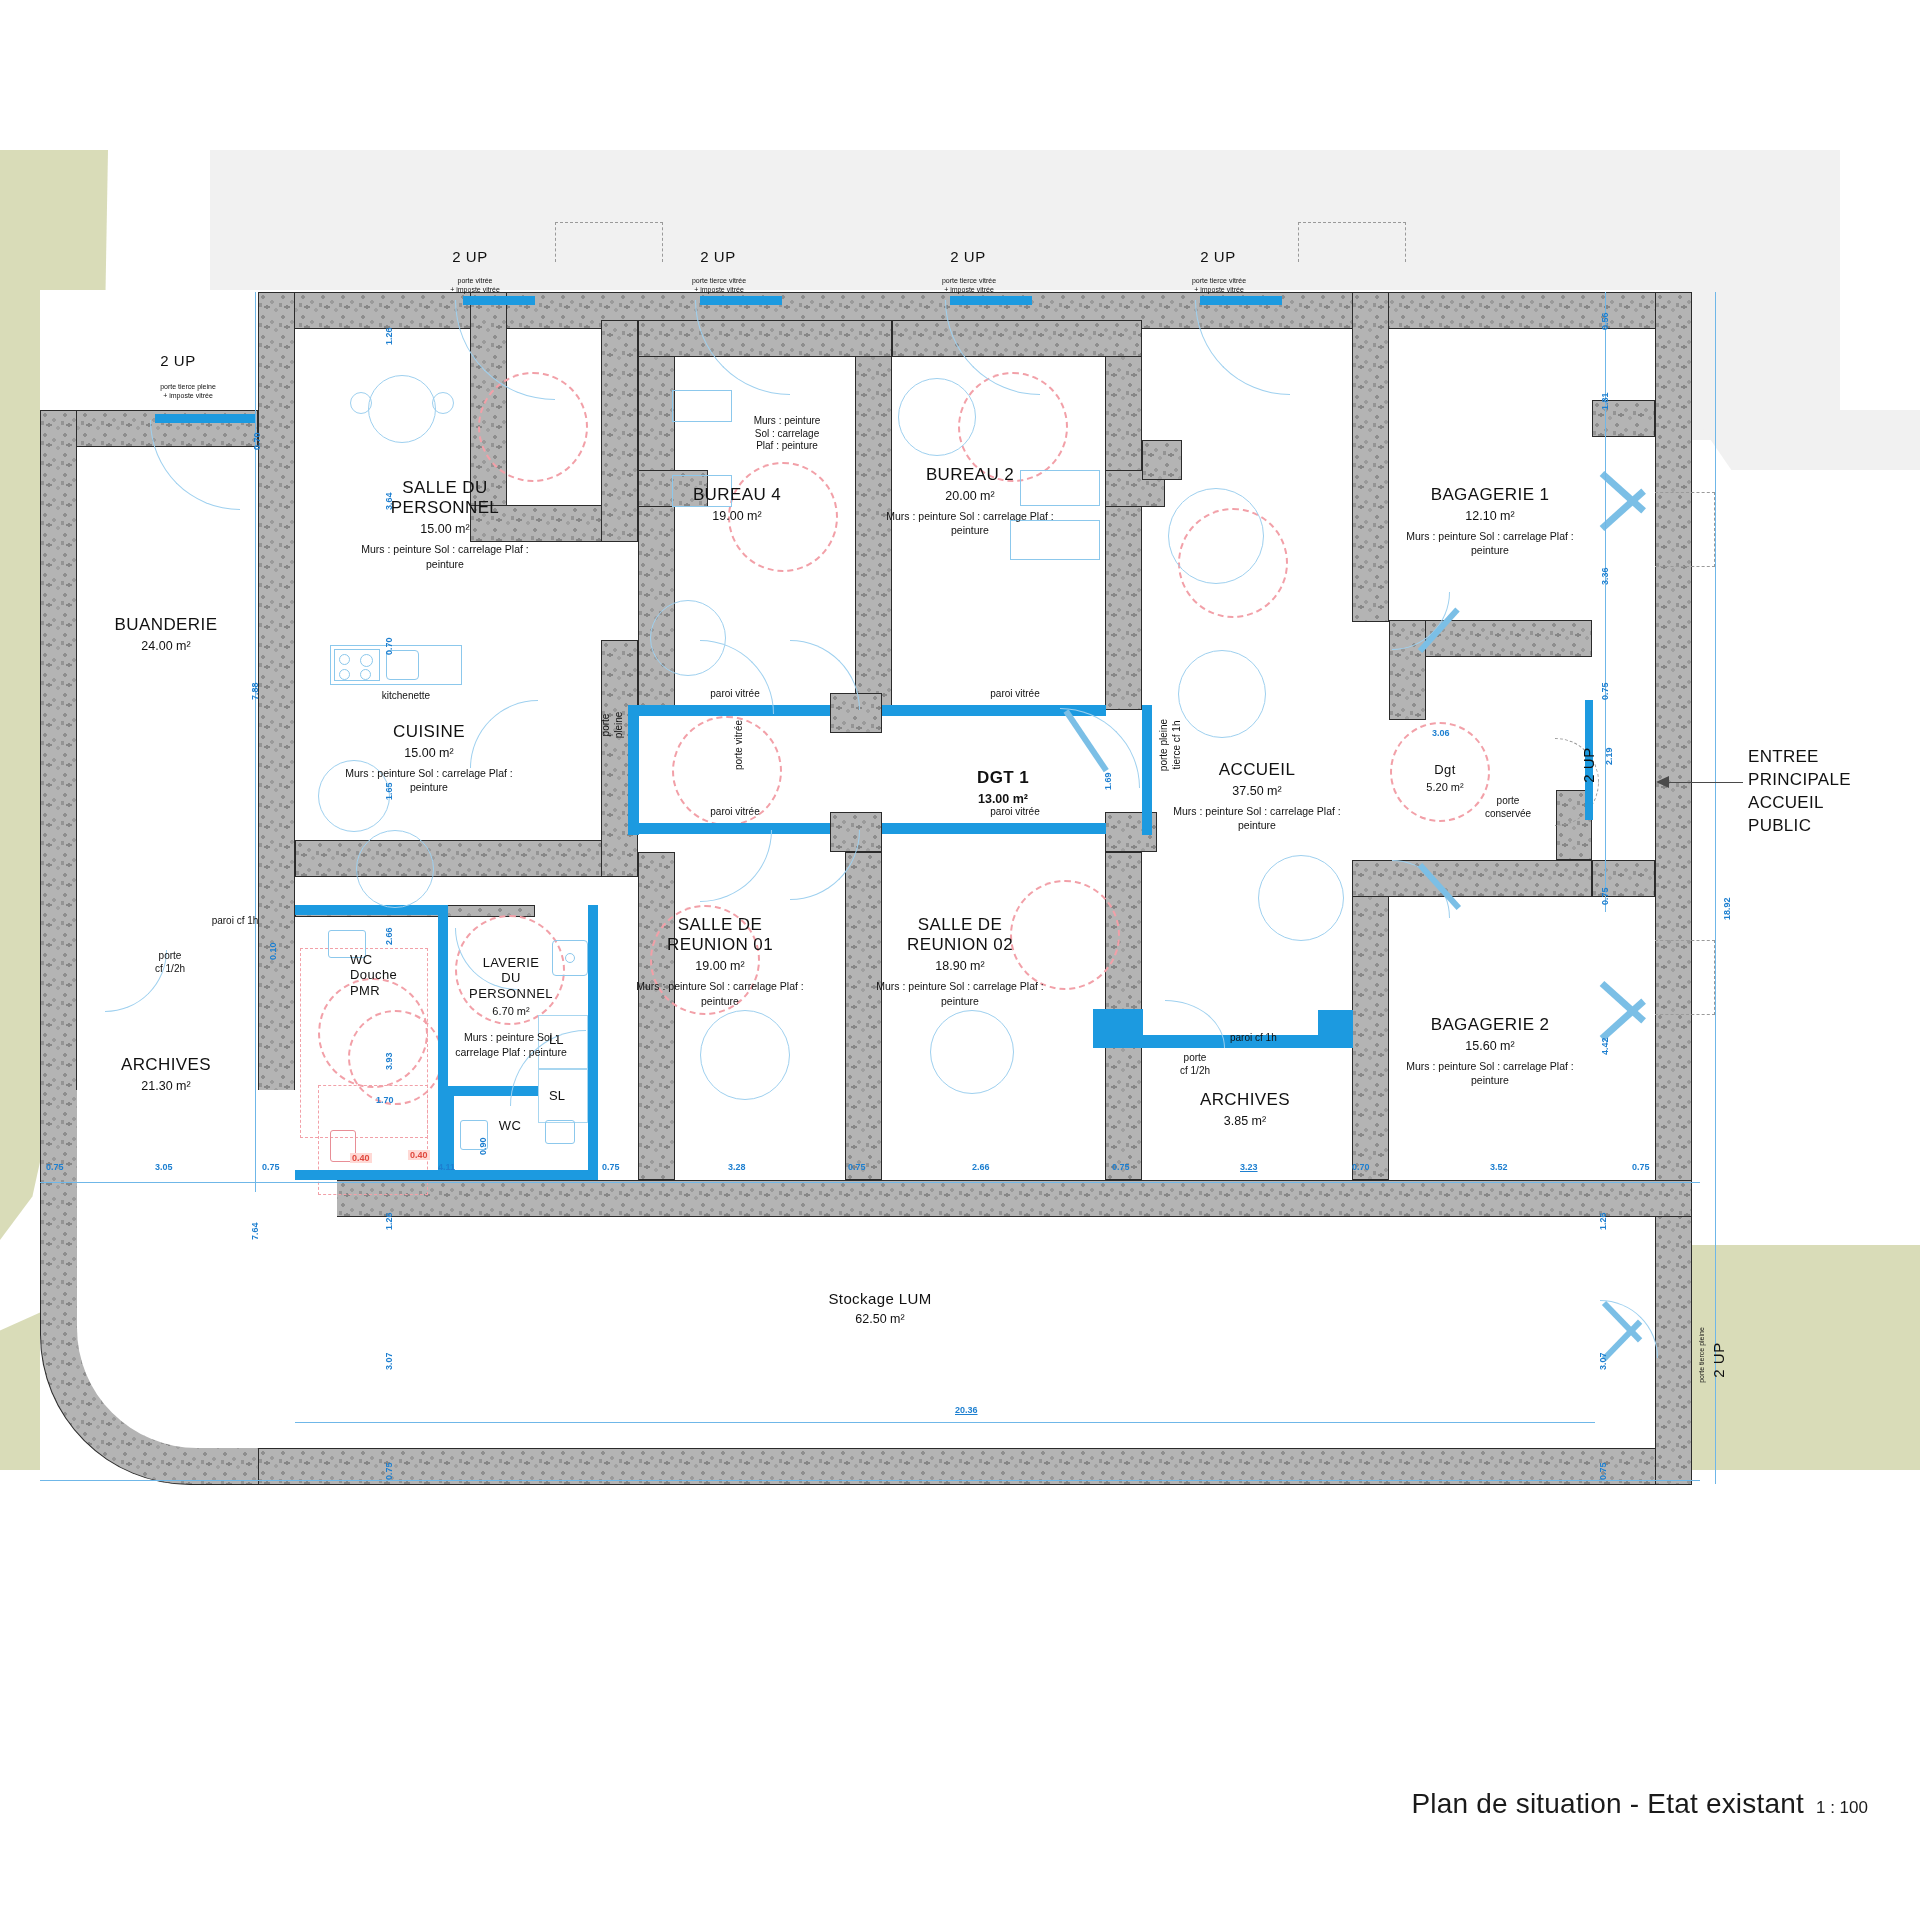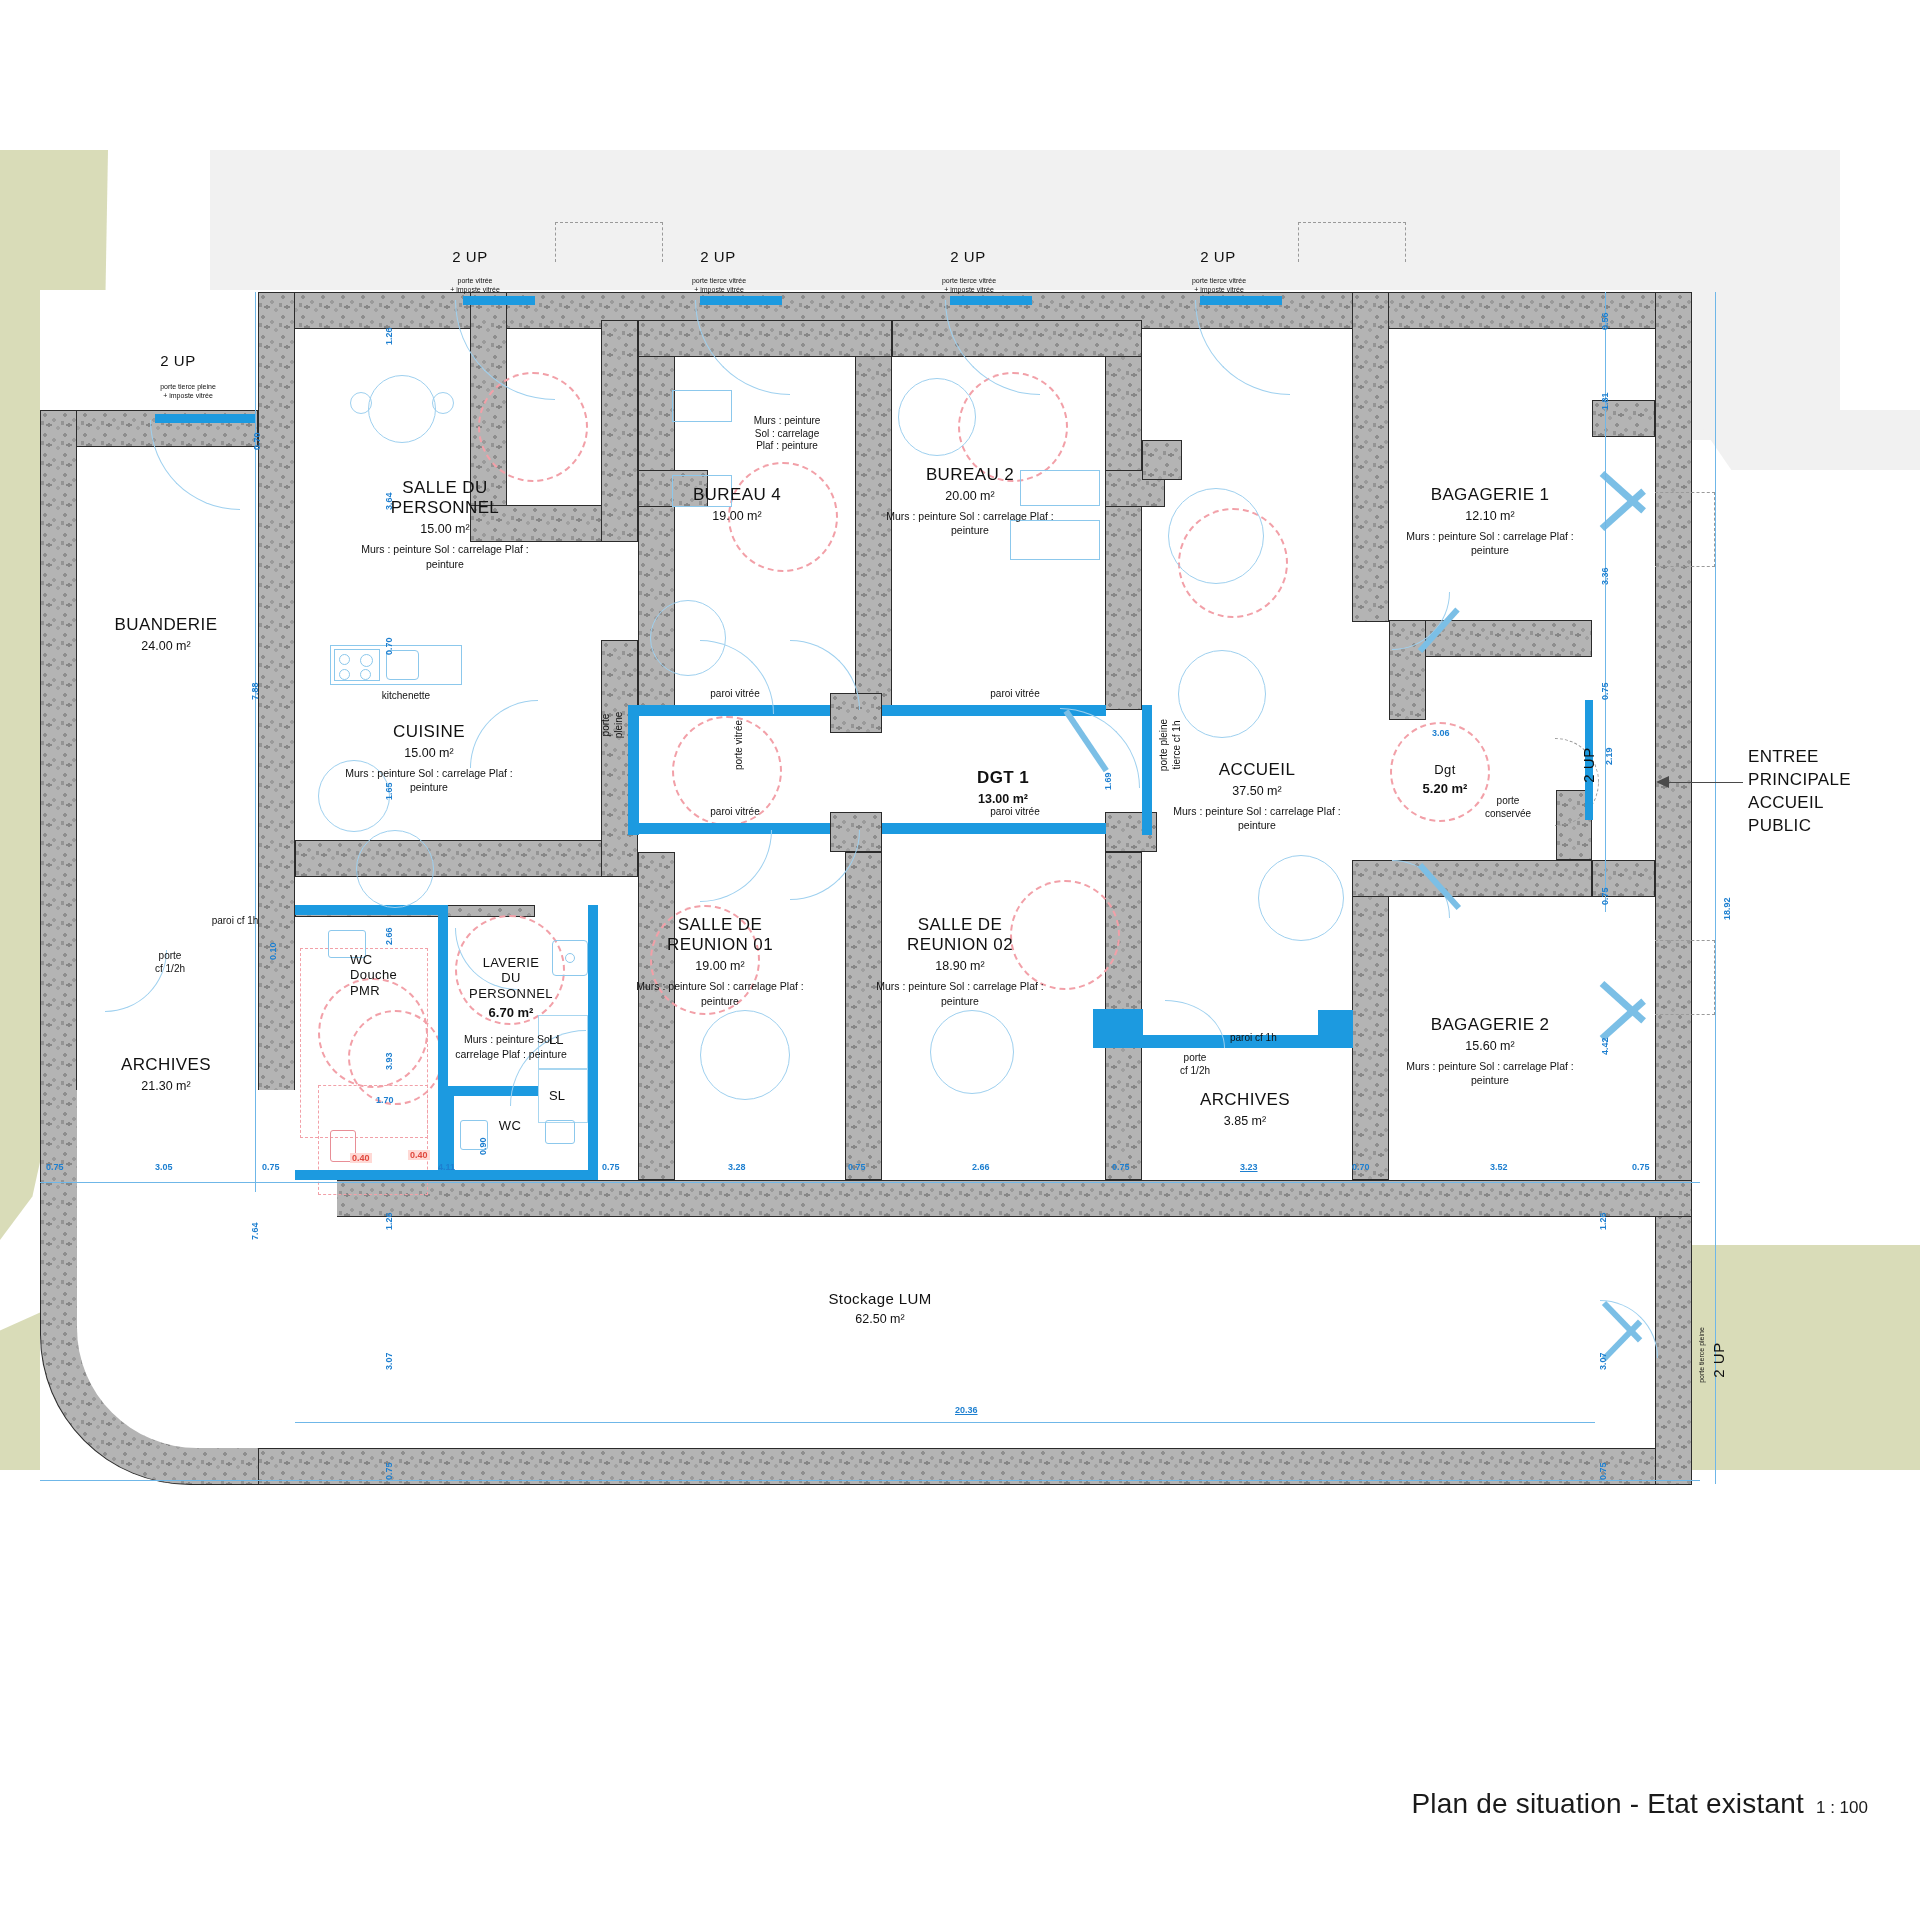--- a/index.html
+++ b/index.html
@@ -36,21 +36,21 @@
   
   .glass{position:absolute;background:#1c9ae0;z-index:8;}
 
   
   .rlabel{position:absolute;z-index:14;text-align:center;line-height:1.18;
           color:#111;pointer-events:none;}
   .rlabel .nm{font-size:17px;letter-spacing:.4px;white-space:pre-line;}
   .rlabel .ar{font-size:12.5px;margin-top:4px;}
   .rlabel .sp{font-size:10.5px;margin-top:5px;line-height:1.4;}
   .rlabel.small .nm{font-size:13px;}
-  .rlabel.small .ar{font-size:13px;font-weight:bold;}
+  .rlabel.small .ar{font-size:11px;}
 
   
   .anno{position:absolute;font-size:10px;color:#111;z-index:15;line-height:1.25;
         white-space:pre-line;}
   .anno.c{text-align:center;}
   .anno.up{font-size:15px;letter-spacing:.5px;}
   .anno.v{transform-origin:0 0;transform:rotate(-90deg);}
   .anno.tiny{font-size:7px;line-height:1.3;}
 
   

